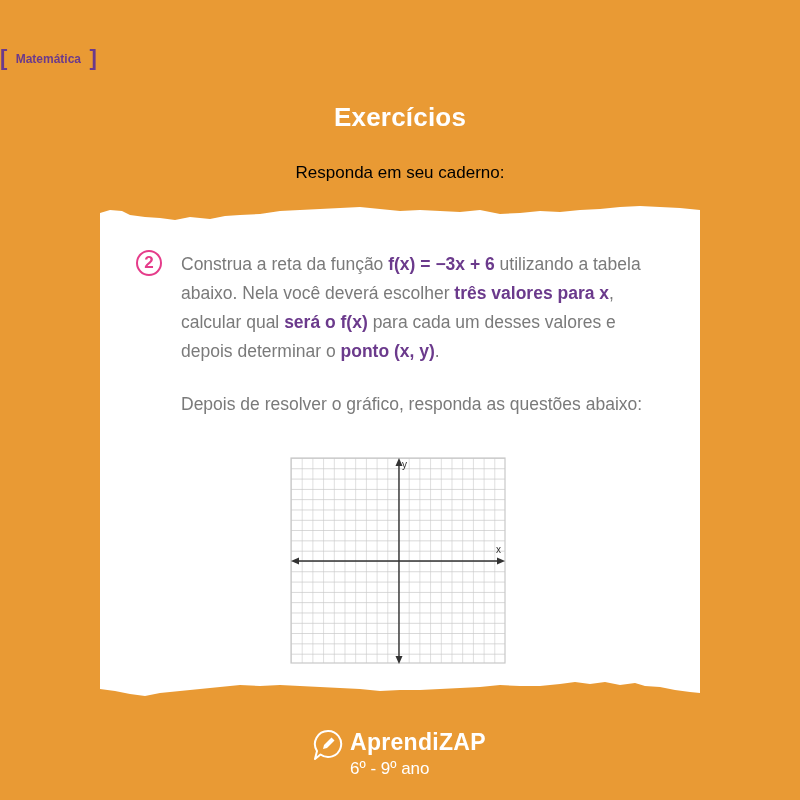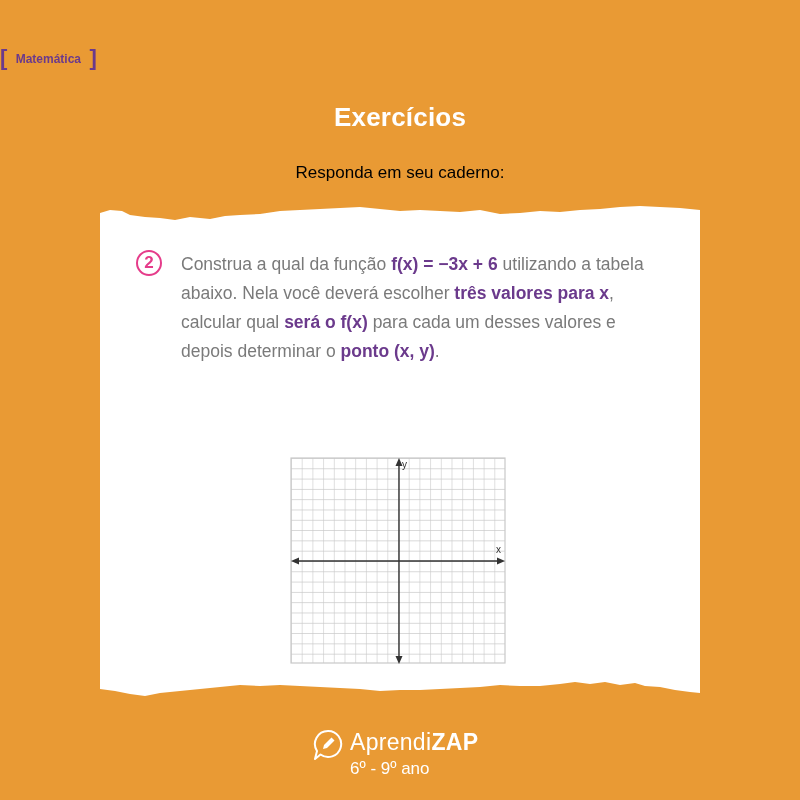--- a/index.html
+++ b/index.html
@@ -56,21 +56,21 @@
     }
     .graph { position: absolute; left: 189px; top: 252px; }
     .footer {
       position: absolute; top: 727px; left: 312px; width: 200px; height: 50px;
     }
     .footer .logo-icon { position: absolute; left: 0; top: 2px; }
     .footer .brand {
       position: absolute; left: 38px; top: 2px;
       color: #ffffff; font-size: 23px; letter-spacing: 0.3px;
     }
-    .footer .brand .light { font-weight: normal; }
+    .footer .brand .light { font-weight: bold; }
     .footer .brand .bold { font-weight: bold; }
     .footer .grade {
       position: absolute; left: 38px; top: 32px;
       color: #ffffff; font-size: 17px; 
     }
   </style>
 </head>
 <body>
 
 <div class="subject">
@@ -86,23 +86,24 @@
   <svg class="bg" width="600" height="495" viewBox="0 0 600 495">
     <path fill="#ffffff" d="
       M0,8 L10,5 L22,6 L30,10 L45,12 L60,13 L75,15 L90,12 L110,14 L125,11 L140,10 L160,9 L180,6 L200,5 L220,4 L240,3 L260,2 L280,4 L300,6 L320,5 L340,6 L360,7 L380,5 L400,9 L420,8 L440,6 L460,7 L480,5 L500,4 L520,2 L540,1 L560,2 L580,3 L590,4 L600,5
       L600,488 L590,487 L575,485 L560,482 L545,481 L535,478 L520,480 L505,477 L490,479 L475,477 L460,479 L440,481 L420,481 L400,480 L380,482 L360,483 L340,484 L320,485 L300,485 L280,486 L260,484 L240,483 L220,482 L200,481 L180,480 L160,481 L140,480 L120,482 L100,484 L80,486 L60,488 L45,491 L30,489 L15,486 L0,484 Z"></path>
   </svg>
 
   <div class="content">
     <div class="num-badge">2</div>
 
     <div class="question">
-      <span>Construa a qual da função </span><span class="hl">f(x) = −3x + 6</span><span> utilizando a tabela abaixo. Nela você deverá escolher </span><span class="hl">três valores para x</span><span>, calcular qual </span><span class="hl">será o f(x)</span><span> para cada um desses valores e depois determinar o </span><span class="hl">ponto (x, y)</span><span>.</span>
+      <span>Construa a reta da função </span><span class="hl">f(x) = −3x + 6</span><span> utilizando a tabela abaixo. Nela você deverá escolher </span><span class="hl">três valores para x</span><span>, calcular qual </span><span class="hl">será o f(x)</span><span> para cada um desses valores e depois determinar o </span><span class="hl">ponto (x, y)</span><span>.</span>
     </div>
 
+    <div class="followup">Depois de resolver o gráfico, responda as questões abaixo:</div>
 
     <svg class="graph" width="220" height="210" viewBox="0 0 220 210">
       <defs>
         <pattern id="grid" x="2" y="1" width="10.7" height="10.3" patternUnits="userSpaceOnUse">
           <path d="M10.7 0 L0 0 0 10.3" fill="none" stroke="#C9C9C9" stroke-width="1.2"></path>
         </pattern>
       </defs>
       <rect x="2" y="1" width="214" height="205" fill="url(#grid)" stroke="#C9C9C9" stroke-width="1.2"></rect>
 
       <g>

